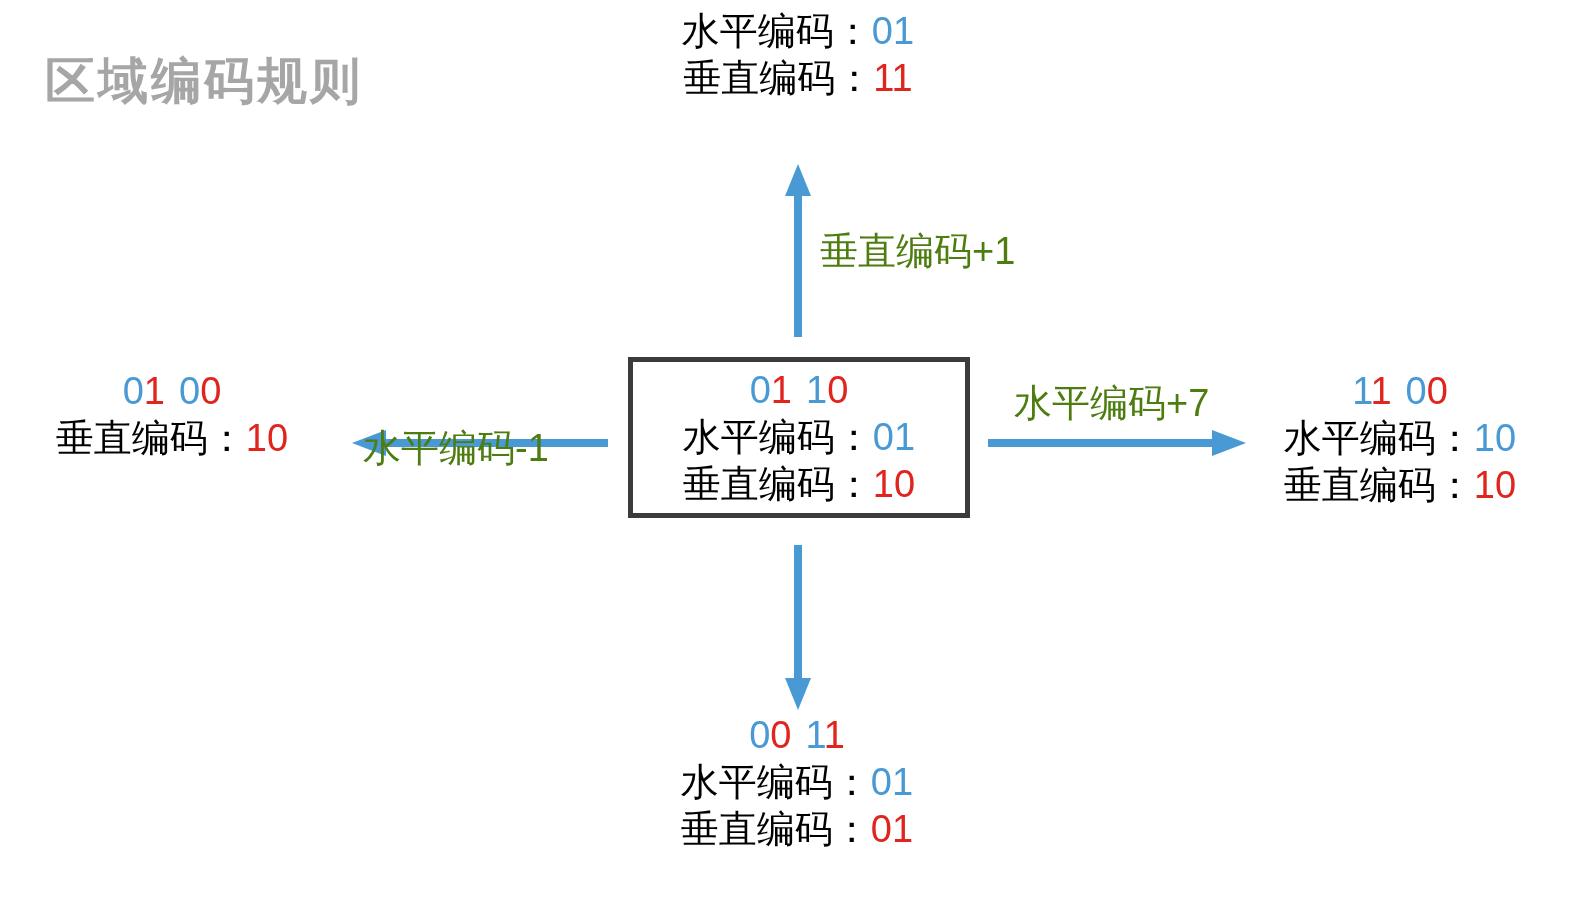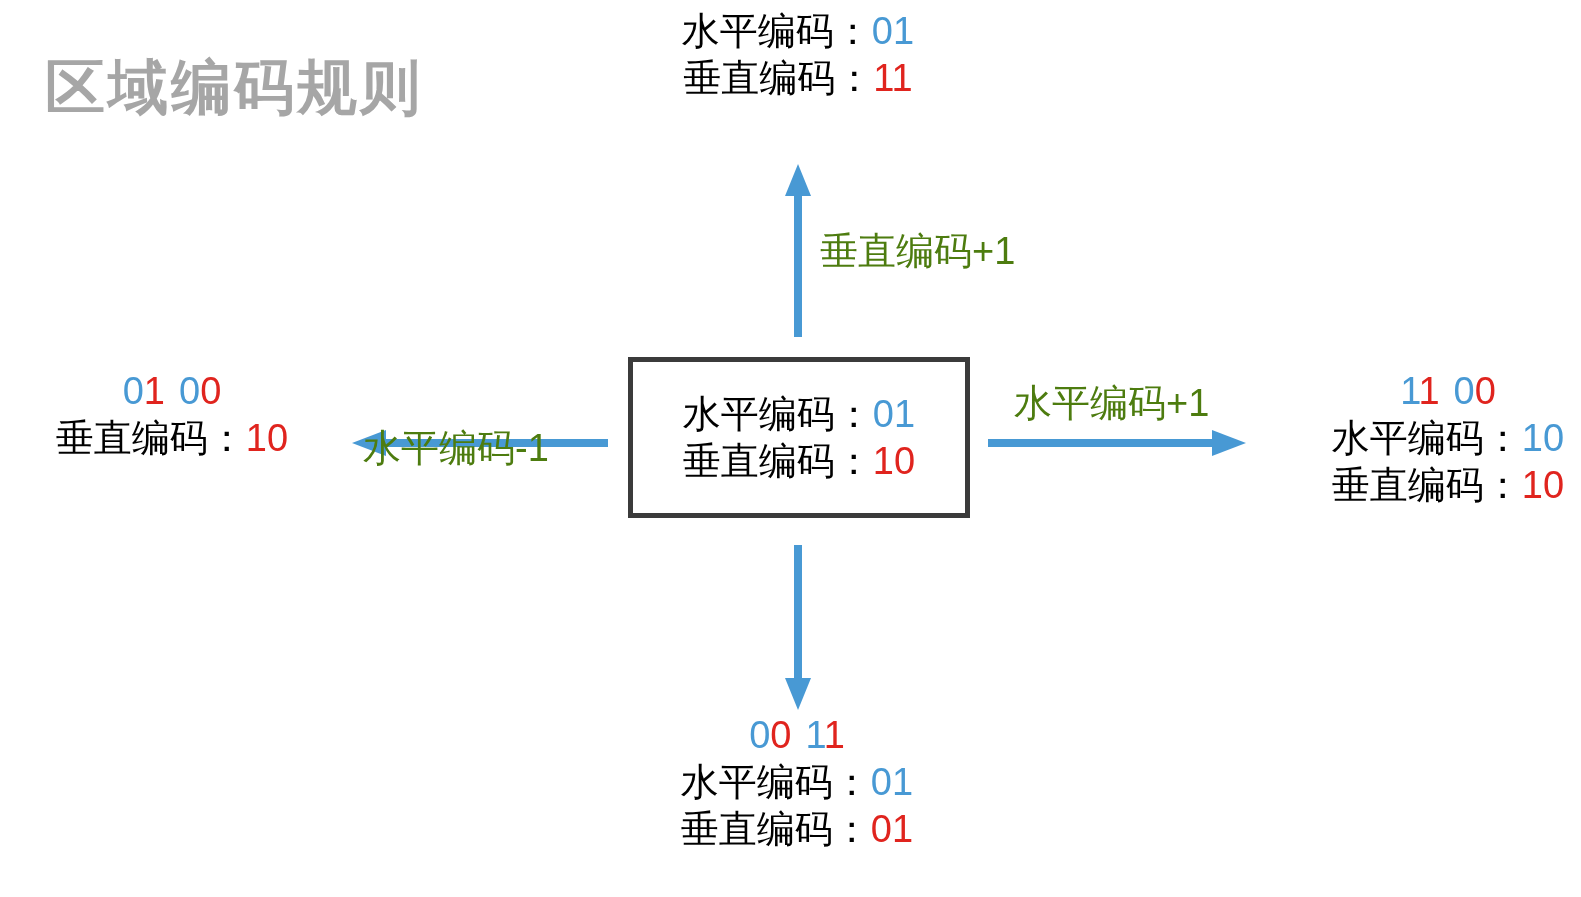--- a/index.html
+++ b/index.html
@@ -6,21 +6,21 @@
   .canvas{
     position:relative;
     width:1581px;height:897px;
     background:#ffffff;
     overflow:hidden;
     font-family:"Liberation Sans","DejaVu Sans",sans-serif;
     color:#000;
   }
   .title{
     position:absolute;left:45px;top:48px;
-    font-size:60px;font-weight:bold;color:#A6A6A6;
+    font-size:50px;font-weight:bold;color:#A6A6A6;
     letter-spacing:3px;white-space:nowrap;
   }
   .block{
     position:absolute;
     text-align:center;
     font-size:38px;line-height:47px;
     white-space:nowrap;
     transform:translateX(-50%);
   }
   .blue{color:#4899D4;}
@@ -75,36 +75,37 @@
   <div class="block" style="left:798px;top:8px;">
     <div><span>水平编码：</span><span class="blue">01</span></div>
     <div><span>垂直编码：</span><span class="red">11</span></div>
   </div>
 
   <div class="block" style="left:172px;top:368px;">
     <div class="code-line"><span class="blue">0</span><span class="red">1</span><span class="blue gap">0</span><span class="red">0</span></div>
     <div><span>垂直编码：</span><span class="red">10</span></div>
   </div>
 
-  <div class="block" style="left:1400px;top:368px;margin-left:48px;">
+  <div class="block" style="left:1400px;top:368px;">
     <div class="code-line"><span class="blue">1</span><span class="red">1</span><span class="blue gap">0</span><span class="red">0</span></div>
     <div><span>水平编码：</span><span class="blue">10</span></div>
     <div><span>垂直编码：</span><span class="red">10</span></div>
   </div>
 
   <div class="block" style="left:797px;top:712px;">
     <div class="code-line"><span class="blue">0</span><span class="red">0</span><span class="blue gap">1</span><span class="red">1</span></div>
     <div><span>水平编码：</span><span class="blue">01</span></div>
     <div><span>垂直编码：</span><span class="red">01</span></div>
   </div>
 
   <div class="center-box">
     <div class="block">
+      <div class="code-line"><span class="blue">0</span><span class="red">1</span><span class="blue gap">1</span><span class="red">0</span></div>
       <div><span>水平编码：</span><span class="blue">01</span></div>
       <div><span>垂直编码：</span><span class="red">10</span></div>
     </div>
   </div>
 
   <div class="arrow-label" style="left:820px;top:226px;">垂直编码+1</div>
   <div class="arrow-label" style="left:363px;top:376px;margin-top:47px;">水平编码-1</div>
-  <div class="arrow-label" style="left:1014px;top:378px;">水平编码+1</div>
+  <div class="arrow-label" style="left:1014px;top:378px;">水平编码+7</div>
 
 </div>
 
 </body></html>

